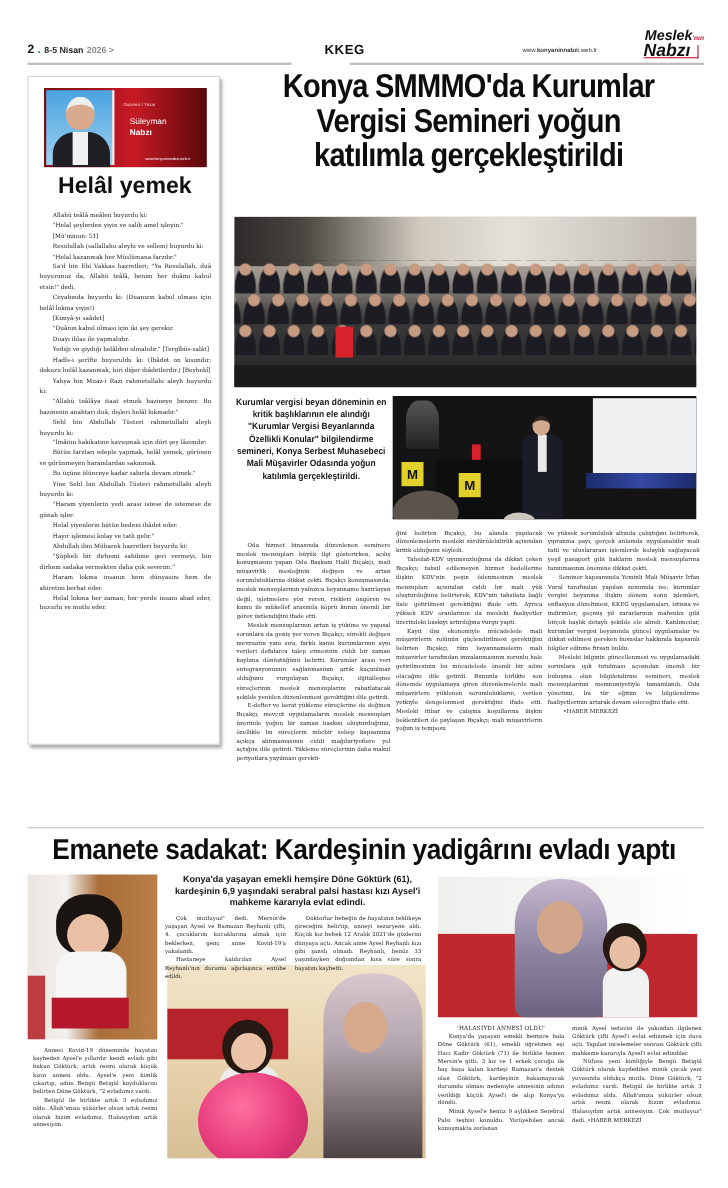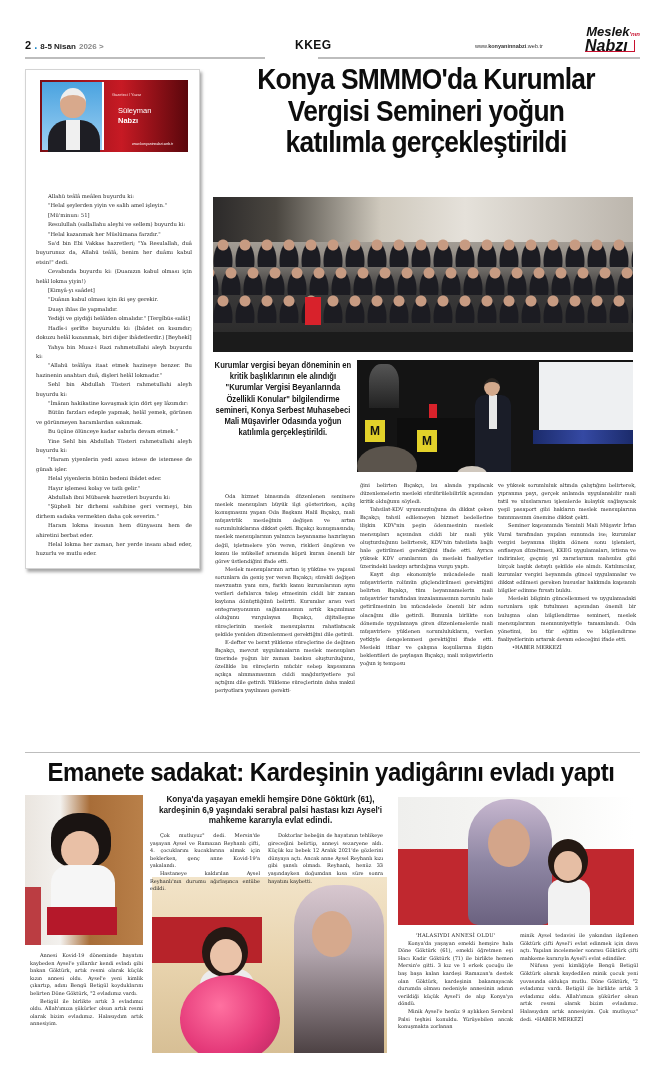--- a/index.html
+++ b/index.html
@@ -16,21 +16,21 @@
   .site-url { position: absolute; left: 450px; top: 17px; font-family: "Liberation Sans", sans-serif; font-size: 5.5px; color: #333; }
   .site-url b { font-weight: bold; }
   .logo { position: absolute; left: 560px; top: 0px; width: 55px; height: 30px; font-family: "Liberation Sans", sans-serif; font-style: italic; font-weight: bold; color: #111; line-height: 11px; }
   .logo .l1 { font-size: 13px; display:block; text-align:right; }
   .logo .l1 small { font-size: 6px; color:#c8102e; }
   .logo .l2 { font-size: 16px; display:block; border-bottom: 1.5px solid #c8102e; border-right: 1.5px solid #c8102e; width: 50px; }
   .rule-left { position: absolute; left: 25px; top: 57px; width: 240px; height: 2px; background: #bdbdbd; }
   .rule-right { position: absolute; left: 318px; top: 57px; width: 322px; height: 2px; background: #bdbdbd; }
 
   
-  .column-box { position: absolute; left: 25px; top: 69px; width: 175px; height: 500px; background: #fff; border: 1px solid #d4d4d4; box-shadow: 2px 3px 3px rgba(0,0,0,0.35); }
+  .column-box { position: absolute; left: 25px; top: 69px; width: 175px; height: 608px; background: #fff; border: 1px solid #d4d4d4; box-shadow: 2px 3px 3px rgba(0,0,0,0.35); }
   .author-card { position: absolute; left: 14px; top: 10px; width: 148px; height: 72px; background: linear-gradient(90deg,#7a0d14 0%,#c71a24 55%,#5a070c 100%); overflow: hidden; }
   .author-photo { position: absolute; left: 2px; top: 2px; width: 62px; height: 68px; background: linear-gradient(180deg,#4aa3e0 0%,#9ed0f2 100%); border-right: 2px solid #fff; }
   .author-photo .head { position:absolute; left:18px; top:6px; width:26px; height:30px; border-radius:50% 50% 45% 45%; background:#d8a98c; border-top:7px solid #eee; }
   .author-photo .body { position:absolute; left:6px; top:38px; width:52px; height:32px; border-radius:20px 20px 0 0; background:#1e1e24; }
   .author-photo .shirt { position:absolute; left:24px; top:38px; width:14px; height:30px; background:#f0f0f0; }
   .author-role { position: absolute; left: 72px; top: 12px; font-family: "Liberation Sans", sans-serif; font-size: 4px; color: #f8d8d8; }
   .author-first { position: absolute; left: 78px; top: 26px; font-family: "Liberation Sans", sans-serif; font-size: 7.5px; color: #fff; }
   .author-last { position: absolute; left: 78px; top: 36px; font-family: "Liberation Sans", sans-serif; font-size: 7.5px; font-weight: bold; color: #fff; }
   .author-url { position: absolute; left: 92px; top: 62px; font-family: "Liberation Sans", sans-serif; font-size: 3.5px; color: #fff; }
   .column-title { position: absolute; left: 0; top: 87px; width: 175px; text-align: center; font-family: "Liberation Sans", sans-serif; font-weight: bold; font-size: 21px; color: #111; }
@@ -127,20 +127,21 @@
     <div class="author-photo">
       <div class="body"></div>
       <div class="shirt"></div>
       <div class="head"></div>
     </div>
     <div class="author-role">Gazeteci / Yazar</div>
     <div class="author-first">Süleyman</div>
     <div class="author-last">Nabzı</div>
     <div class="author-url">www.konyaninnabzi.web.tr</div>
   </div>
+  <div class="column-title">Helâl yemek</div>
   <div class="column-body">
     <p>Allahü teâlâ meâlen buyurdu ki:</p>
     <p>"Helal şeylerden yiyin ve salih amel işleyin."</p>
     <p>[Mü'minun: 51]</p>
     <p>Resulullah (sallallahu aleyhi ve sellem) buyurdu ki:</p>
     <p>"Helal kazanmak her Müslümana farzdır."</p>
     <p>Sa'd bin Ebi Vakkas hazretleri; "Ya Resulallah, duâ buyurunuz da, Allahü teâlâ, benim her duâmı kabul etsin!" dedi.</p>
     <p>Cevabında buyurdu ki: (Duanızın kabul olması için helâl lokma yiyin!)</p>
     <p>[Kimyâ-yı saâdet]</p>
     <p>"Duânın kabul olması için iki şey gerekir.</p>

